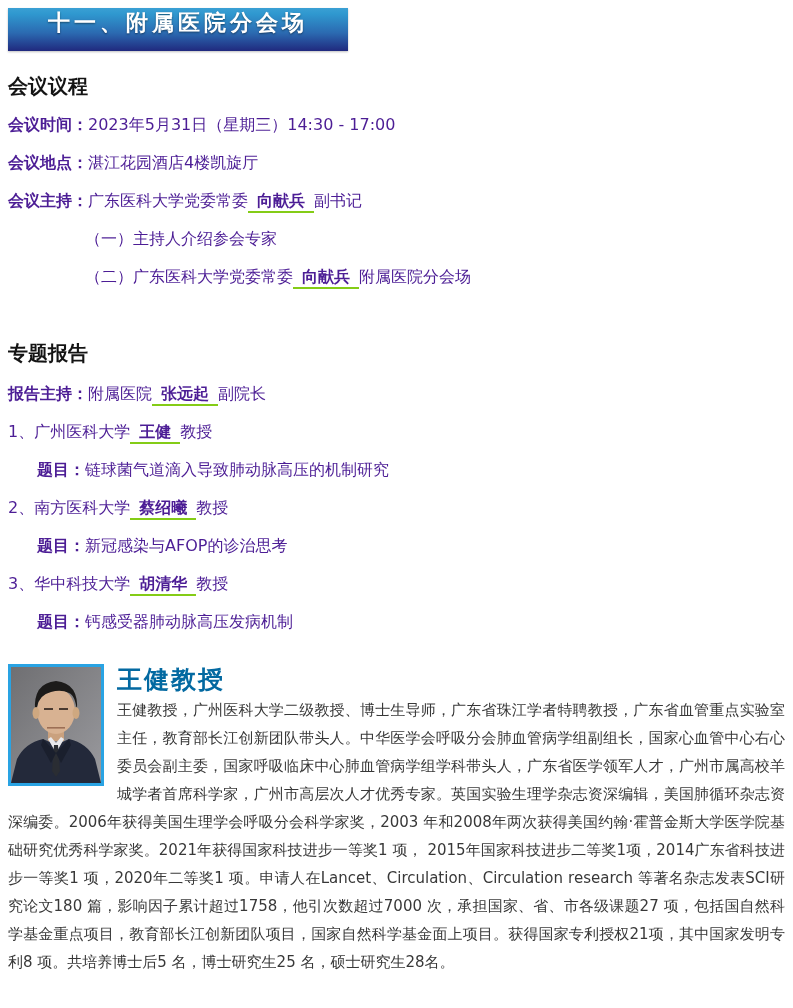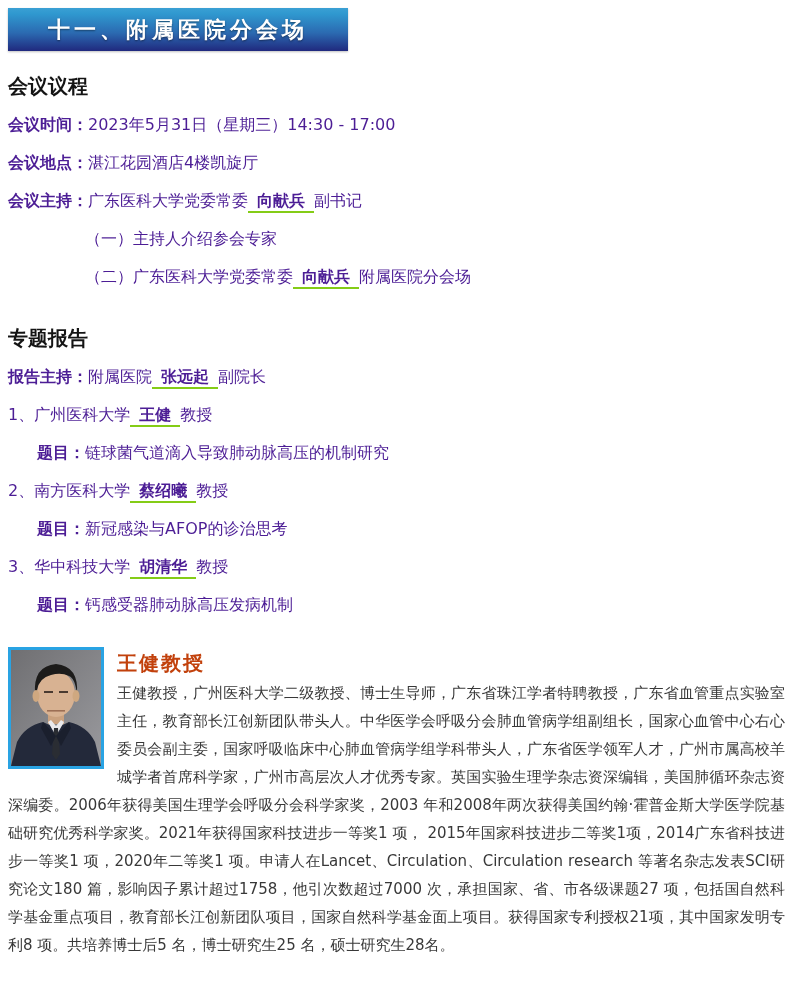--- a/index.html
+++ b/index.html
@@ -11,21 +11,21 @@
     color: #262626;
     -webkit-font-smoothing: antialiased;
   }
   .page { padding: 8px 8px 4px 8px; }
 
   
   .banner {
     width: 340px;
     height: 43px;
     display: flex;
-    align-items: center;
+    align-items: flex-start;
     justify-content: center;
     background: linear-gradient(180deg, #3aa0d4 0%, #2f98cf 14%, #2b6ab1 58%, #20297e 100%);
     box-shadow: 0 1px 2px rgba(0,0,0,0.25);
   }
   .banner-title {
     color: #ffffff;
     font-size: 22px;
     font-weight: bold;
     letter-spacing: 4px;
     text-shadow: 0 1px 2px rgba(0,0,0,0.45);
@@ -34,21 +34,21 @@
 
   
   h2.section {
     font-size: 20px;
     font-weight: bold;
     color: #141414;
     margin: 0;
     line-height: 26px;
   }
   h2.agenda-h   { margin-top: 22px; }
-  h2.reports-h  { margin-top: 36px; }
+  h2.reports-h  { margin-top: 53px; font-family: Liberation Mono, monospace; }
   h2.experts-h  { margin-top: 52px; }
 
   
   .line {
     font-size: 16px;
     line-height: 24px;
     margin-top: 14px;
     color: #4c1d95;
     white-space: nowrap;
   }
@@ -74,24 +74,24 @@
     float: left;
     width: 90px;
     height: 116px;
     border: 3px solid #29a3e3;
     margin-right: 13px;
     margin-bottom: 2px;
     background: #8d8d8d;
   }
   .expert-photo svg { display: block; }
   .expert-name {
-    font-size: 20px;
+    font-size: 25px;
     font-weight: bold;
     letter-spacing: 2px;
-    color: #c2410c;
+    color: #0369a1;
     margin: 0;
     line-height: 32px;
     font-family: Liberation Serif, serif;
   }
   .expert-bio { color: #383838; }
 </style>
 </head>
 <body>
 
 <div class="page">

